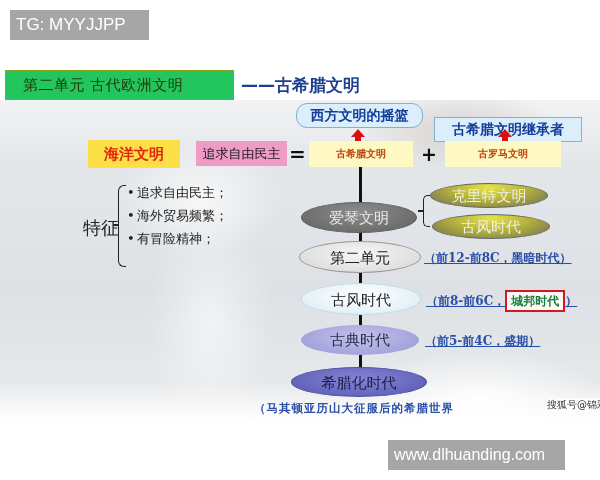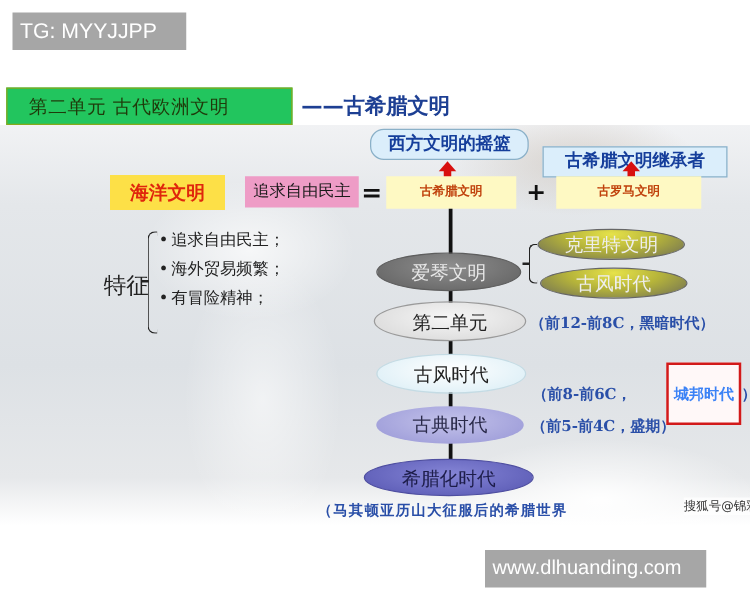--- a/index.html
+++ b/index.html
@@ -149,28 +149,28 @@
     color: #2a2a4a;
   }
   .e-hellenistic {
     left: 291px; top: 367px; width: 136px; height: 30px; line-height: 30px;
     background: radial-gradient(ellipse at 50% 40%, #8585d6, #5f5fb8 80%);
     color: #1d1d4a; border: 1px solid #4e4ea0;
   }
 
   .annot {
     position: absolute; font-family: "DejaVu Serif", serif; font-size: 12px;
-    color: #2a4fa8; font-weight: bold; white-space: nowrap; line-height: 20px;
+    color: #2a4fa8; font-weight: bold; white-space: nowrap; line-height: 20px; text-decoration: underline;
   }
   .an-homer { left: 424px; top: 248px; }
   .an-archaic { left: 426px; top: 290px; }
   .an-classical { left: 425px; top: 331px; }
   .city-state {
-    display: inline-block; color: #3b82f6; border: 2px solid #d21a1a;
-    padding: 14px 4px; line-height: 18px; background: #fff8f8; margin-left: 28px;
+    display: inline-block; color: #15803d; border: 2px solid #d21a1a;
+    padding: 0 4px; line-height: 18px; background: #fff8f8;
   }
 
   .hellenistic-note {
     position: absolute; left: 254px; top: 401px; font-family: "DejaVu Serif", serif;
     font-size: 11.5px; color: #2a4fa8; font-weight: bold; white-space: nowrap;
     letter-spacing: 1px;
   }
   .source-credit {
     position: absolute; left: 499px; top: 398px; font-size: 10px; color: #333;
     white-space: nowrap; background: rgba(255,255,255,0.7); margin-left: 48px;

